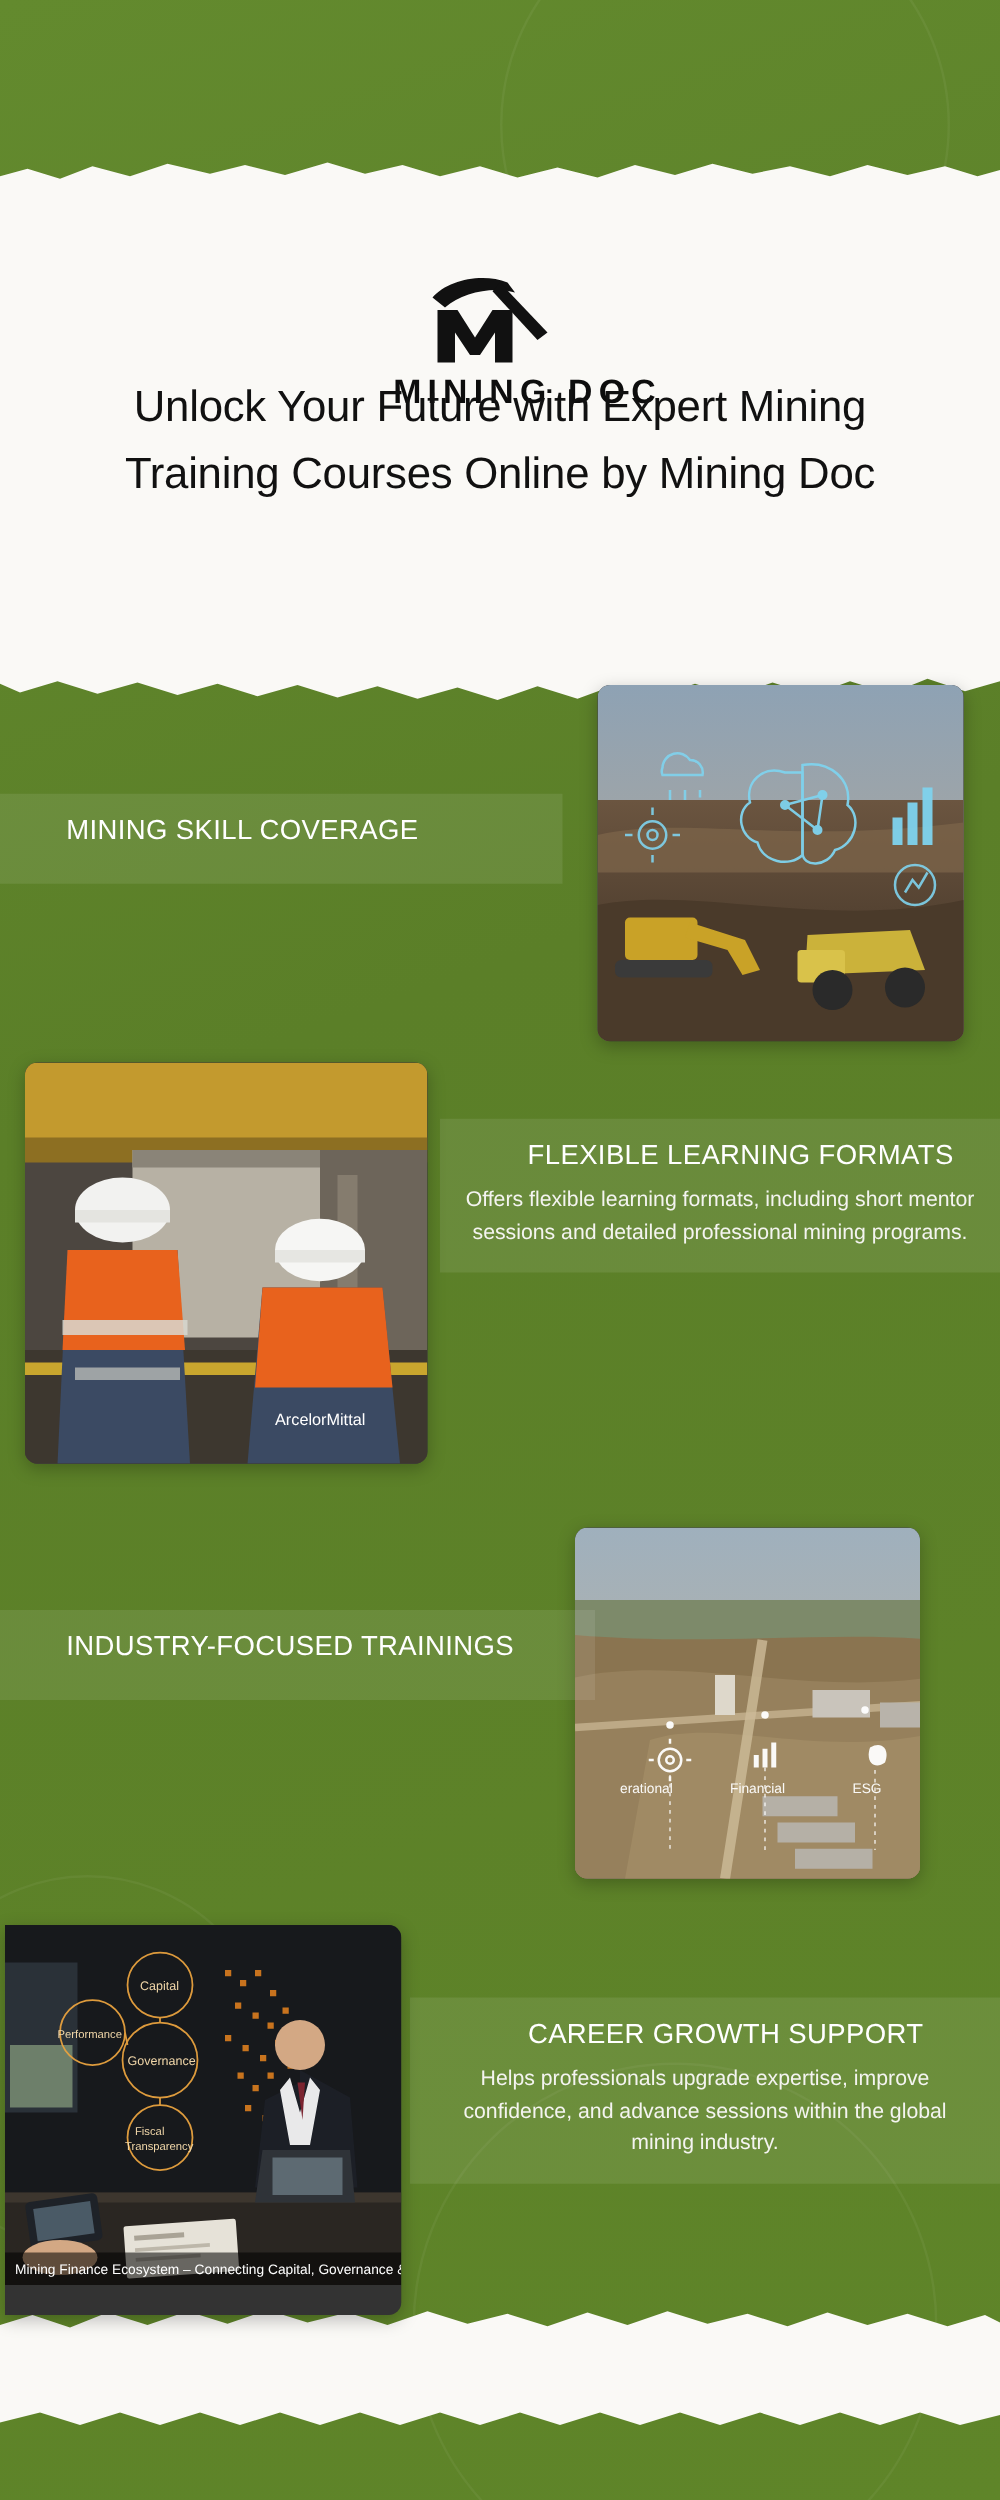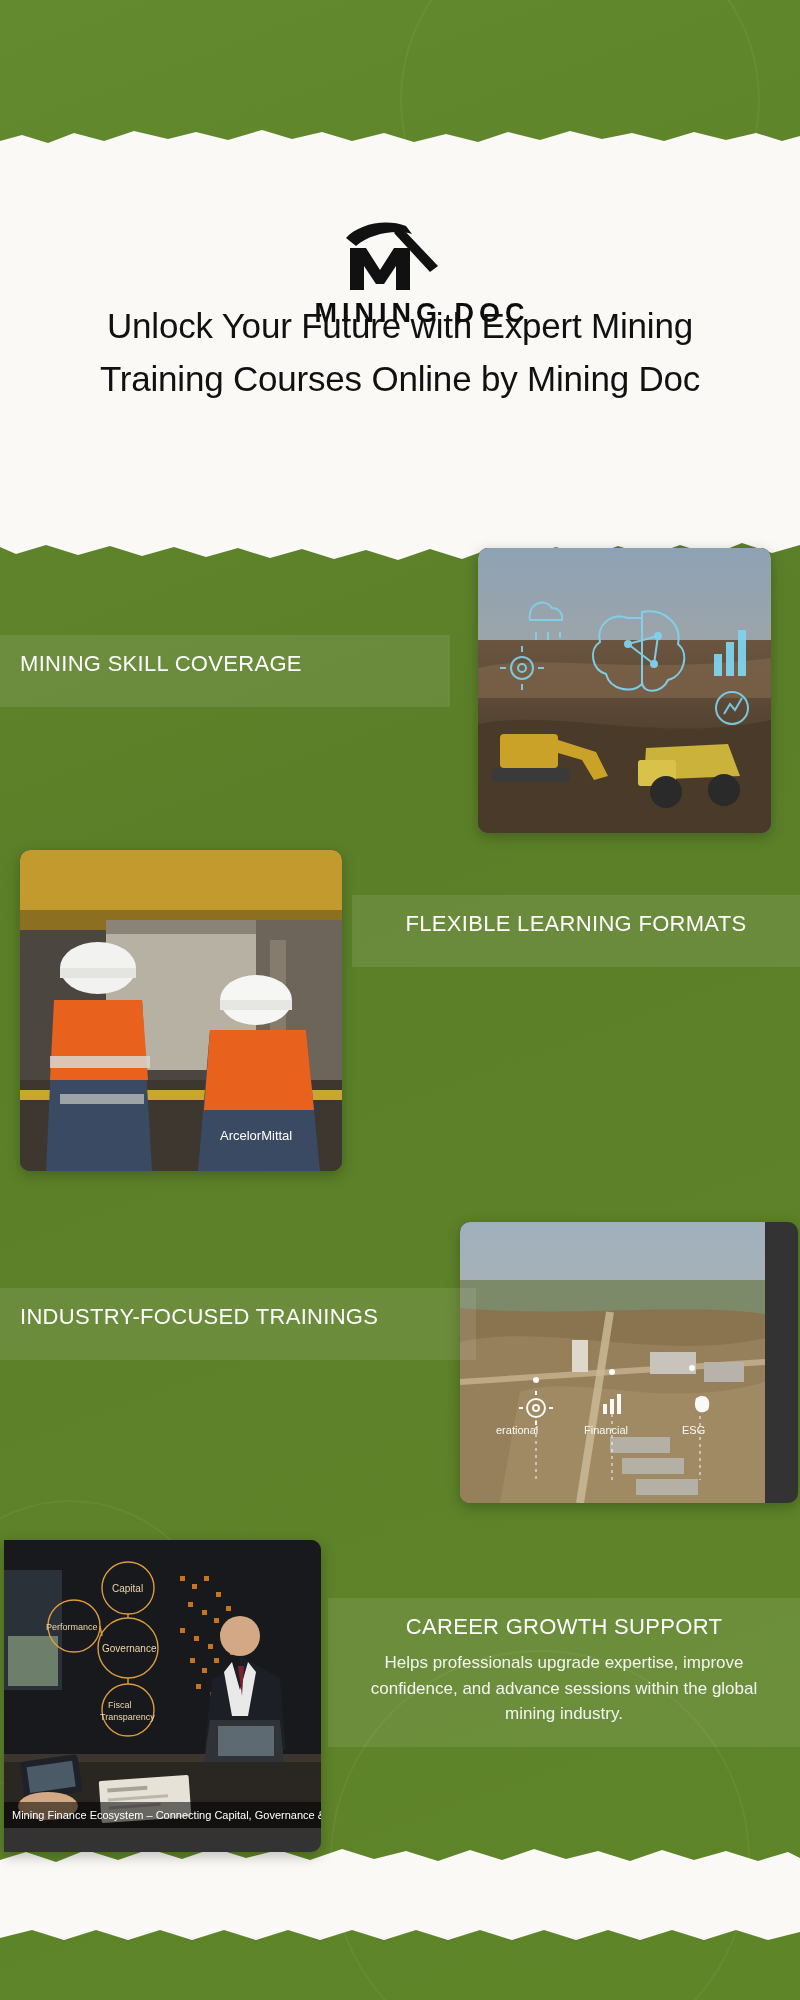--- a/index.html
+++ b/index.html
@@ -93,20 +93,21 @@
     background: rgba(255,255,255,0.09);
     padding: 16px 20px 20px 20px;
   }
   .card-title {
     font-size: 22px;
     color: #ffffff;
     letter-spacing: 0.3px;
     line-height: 1.2;
     margin-bottom: 10px;
     font-weight: normal;
+    margin-left: 33px;
   }
   .card-body {
     font-size: 17px;
     line-height: 1.5;
     color: #f4f4f0;
   }
   .align-right { text-align: center; }
 
   .photo {
     position: absolute;
@@ -234,20 +235,21 @@
       </svg>
     </div>
     <div class="text-card" style="left:0px; top:635px; width:450px;">
       <div class="card-title">MINING SKILL COVERAGE</div>
     </div>
   </div>
 
   <div class="block">
     <div class="text-card align-right" style="left:352px; top:895px; width:448px;">
       <div class="card-title">FLEXIBLE LEARNING FORMATS</div>
+      <div class="card-body">Offers flexible learning formats, including short mentor sessions and detailed professional mining programs.</div>
     </div>
     <div class="photo" style="left:20px; top:850px; width:322px; height:321px;">
       <svg width="322" height="321" viewBox="0 0 322 321">
         <rect width="322" height="321" fill="#4c4640"></rect>
         <rect x="0" y="0" width="322" height="70" fill="#c39a2e"></rect>
         <rect x="0" y="60" width="322" height="20" fill="#8d6f22"></rect>
         <rect x="86" y="70" width="150" height="150" fill="#b7b1a4"></rect>
         <rect x="86" y="70" width="150" height="14" fill="#8a8478"></rect>
         <rect x="236" y="70" width="86" height="170" fill="#6d655a"></rect>
         <rect x="250" y="90" width="16" height="140" fill="#857c6e"></rect>
@@ -268,21 +270,21 @@
           <rect x="200" y="150" width="72" height="10" fill="#e6e6e2"></rect>
           <path d="M190,180 L286,180 L300,321 L178,321 Z" fill="#3b4a63"></path>
           <path d="M190,180 L286,180 L294,260 L184,260 Z" fill="#e8621d"></path>
           <text x="200" y="290" font-family="Liberation Sans, sans-serif" font-size="13" fill="#ffffff">ArcelorMittal</text>
         </g>
       </svg>
     </div>
   </div>
 
   <div class="block">
-    <div class="photo" style="left:460px; top:1222px; width:338px; height:281px;">
+    <div class="photo" style="left:460px; top:1222px; width:276px; height:281px;">
       <svg width="305" height="281" viewBox="0 0 305 281">
         <defs>
           <linearGradient id="sky3" x1="0" y1="0" x2="0" y2="1">
             <stop offset="0%" stop-color="#9fb0bd"></stop>
               <stop offset="100%" stop-color="#c3b49c"></stop>
           </linearGradient>
         </defs>
         <rect width="305" height="281" fill="url(#sky3)"></rect>
         <rect y="58" width="305" height="223" fill="#8a7450"></rect>
         <path d="M0,58 L305,58 L305,92 C220,80 120,96 0,86 Z" fill="#7d8a6a"></path>

